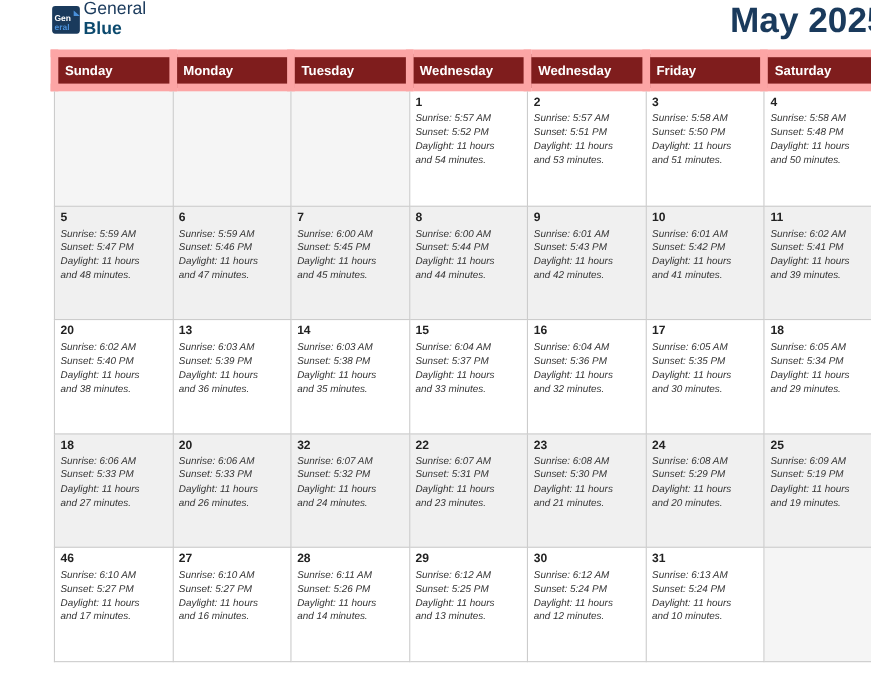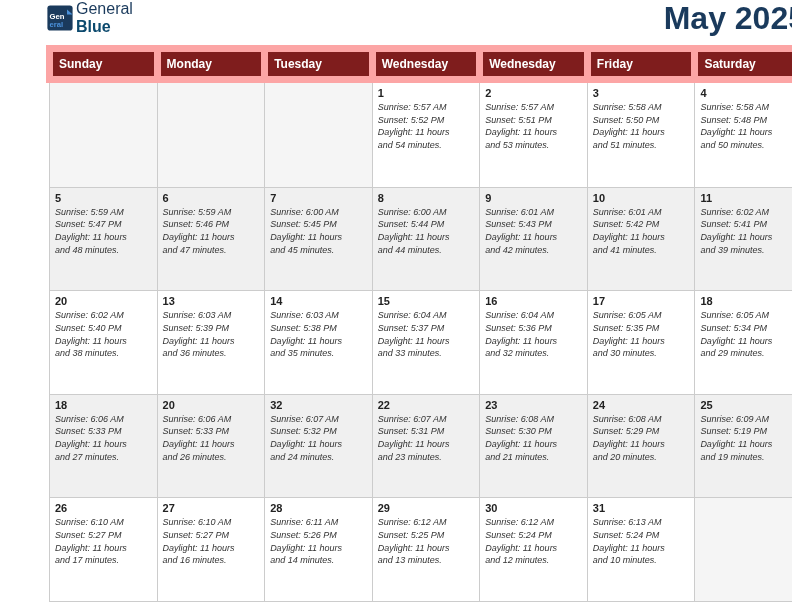--- a/index.html
+++ b/index.html
@@ -306,21 +306,21 @@
           <td class="shaded">
             <span class="day-num">25</span>
             <div class="day-info" style="white-space: pre-line;">Sunrise: 6:09 AM
 Sunset: 5:19 PM
 Daylight: 11 hours
 and 19 minutes.</div>
           </td>
         </tr>
         <tr>
           <td>
-            <span class="day-num">26</span>
+            <span class="day-num">46</span>
             <div class="day-info" style="white-space: pre-line;">Sunrise: 6:10 AM
 Sunset: 5:27 PM
 Daylight: 11 hours
 and 17 minutes.</div>
           </td>
           <td>
             <span class="day-num">27</span>
             <div class="day-info" style="white-space: pre-line;">Sunrise: 6:10 AM
 Sunset: 5:27 PM
 Daylight: 11 hours

